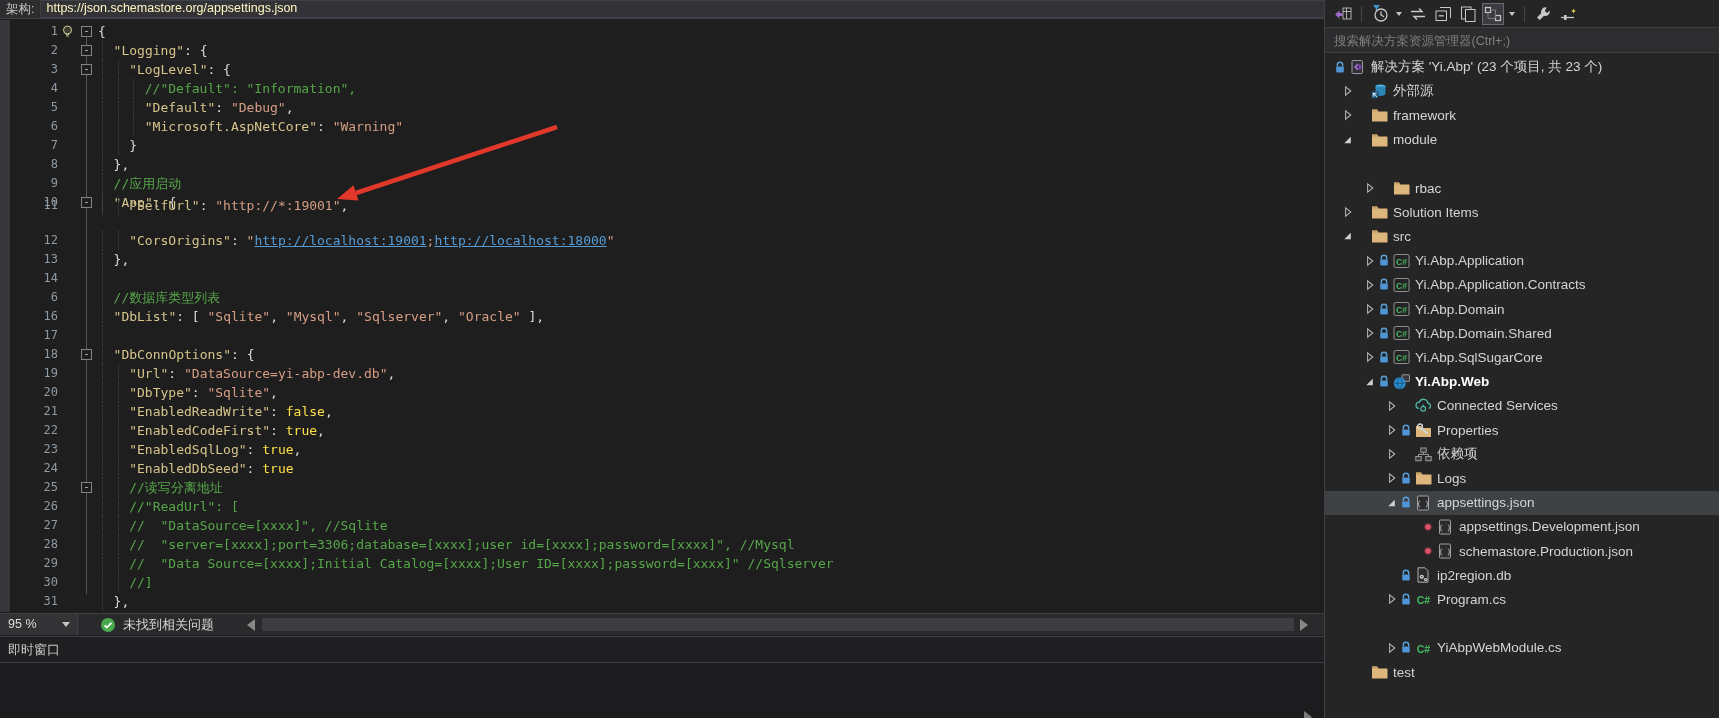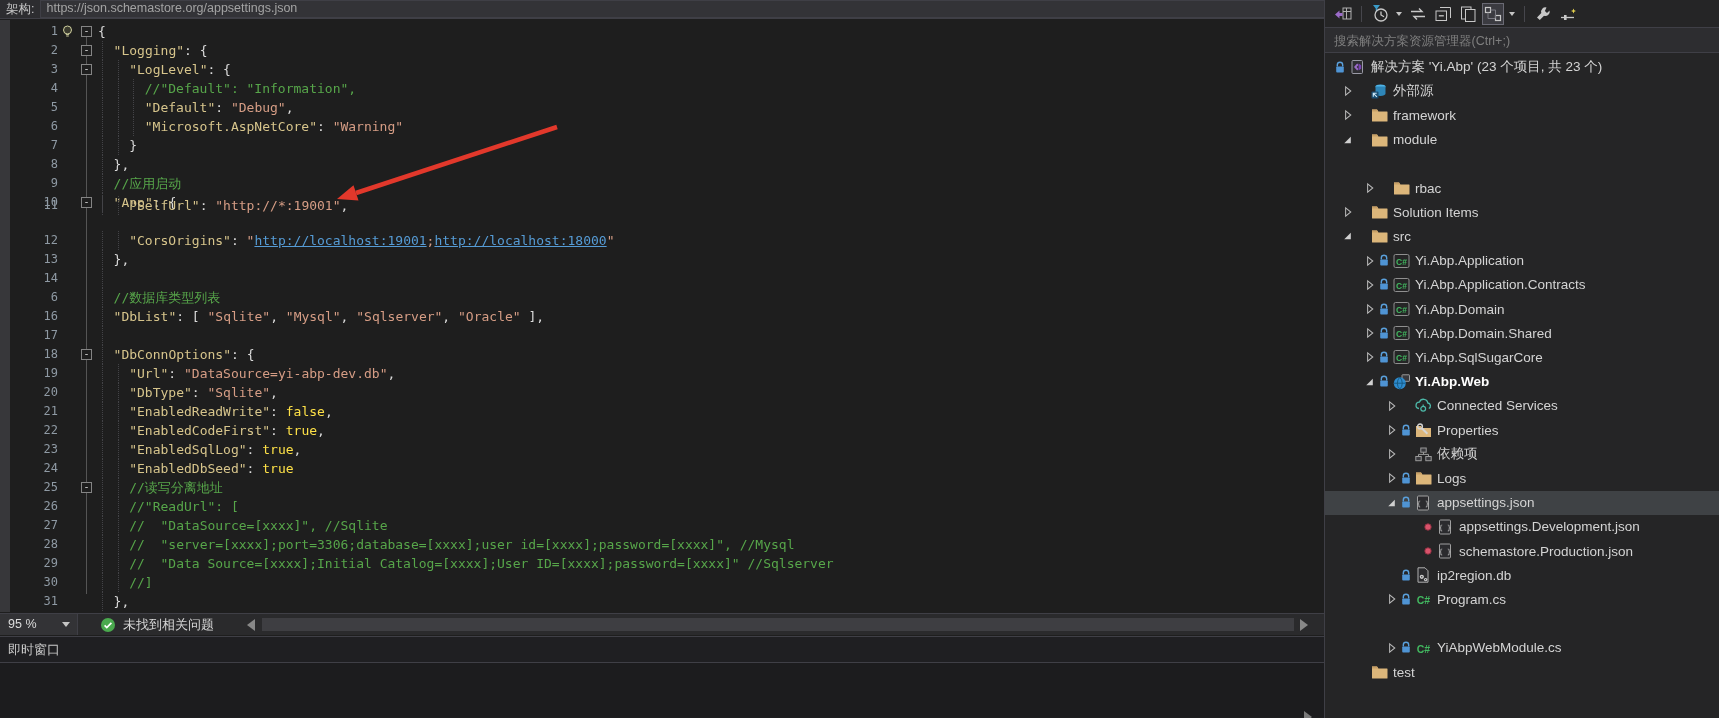--- a/index.html
+++ b/index.html
@@ -3,21 +3,21 @@
 <meta charset="utf-8">
 <style>
   html,body{margin:0;padding:0;background:#111;}
   #app{position:relative;width:1719px;height:718px;overflow:hidden;background:#1e1e1e;
        font-family:"Liberation Sans",sans-serif;-webkit-font-smoothing:antialiased;}
   
   #editor-pane{position:absolute;left:0;top:0;width:1324px;height:718px;background:#1e1e1e;}
   #schema-bar{position:absolute;left:0;top:0;width:1428px;height:19px;background:#2d2d30;
               border-bottom:1px solid #3f3f46;display:flex;align-items:center;box-sizing:border-box;}
   #schema-label{color:#c8c8c8;font-size:12.5px;padding:0 6px;white-space:nowrap;}
-  #schema-combo{flex:1;height:16px;background:#333337;border:1px solid #3f3f46;color:#a3a3a3;
+  #schema-combo{flex:1;height:16px;background:#333337;border:1px solid #3f3f46;color:#fef9c3;
                 font-size:12.5px;line-height:15px;padding-left:5px;overflow:hidden;white-space:nowrap;}
   #code-area{position:absolute;left:0;top:20px;width:1324px;height:592px;background:#1e1e1e;overflow:hidden;}
   .margin-strip{position:absolute;left:0;top:0;bottom:0;width:10px;background:#37373a;}
   .fold-structure-line{position:absolute;left:86px;top:16px;height:558px;width:1px;background:#555;}
   .cl{position:absolute;left:0;right:0;height:19px;font-family:"DejaVu Sans Mono",monospace;
       font-size:13px;line-height:19px;white-space:pre;}
   .cl .num{position:absolute;left:12px;width:46px;text-align:right;color:#8f9aa4;font-size:12px;}
   .cl .bulb{position:absolute;left:60px;top:2px;width:15px;height:15px;}
   .cl .fold{position:absolute;left:81px;top:4px;width:11px;height:11px;border:1px solid #848484;
             background:#1e1e1e;color:#cfcfcf;font-size:10px;line-height:8px;text-align:center;

